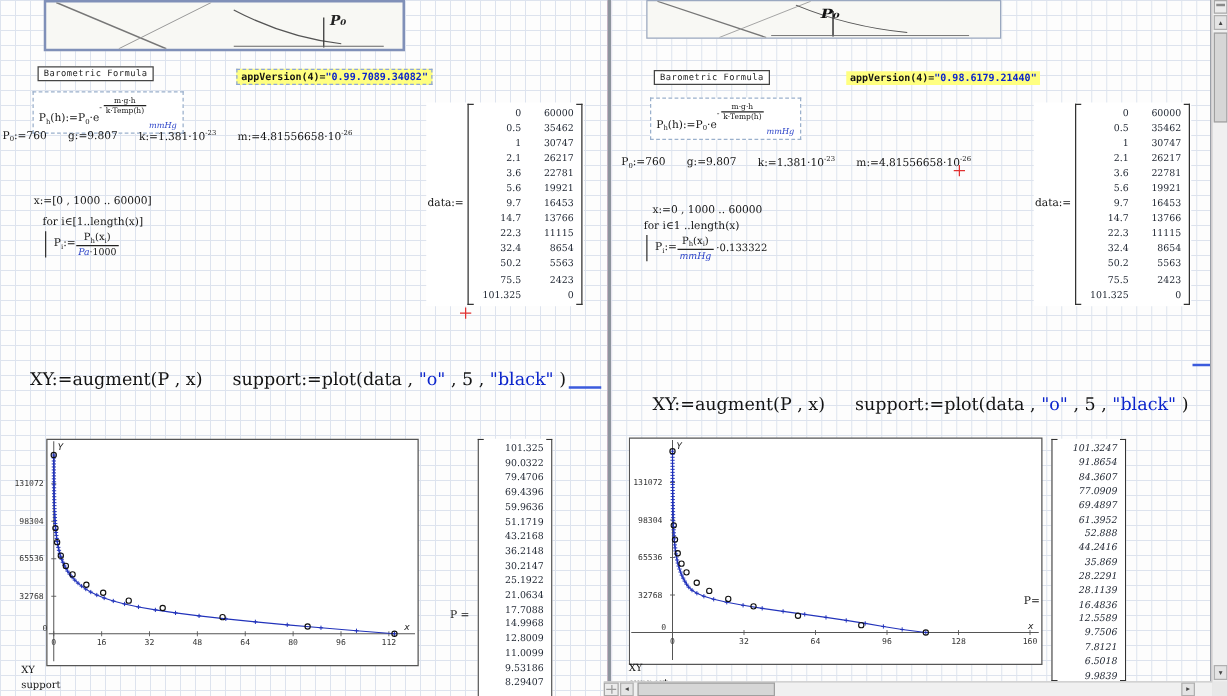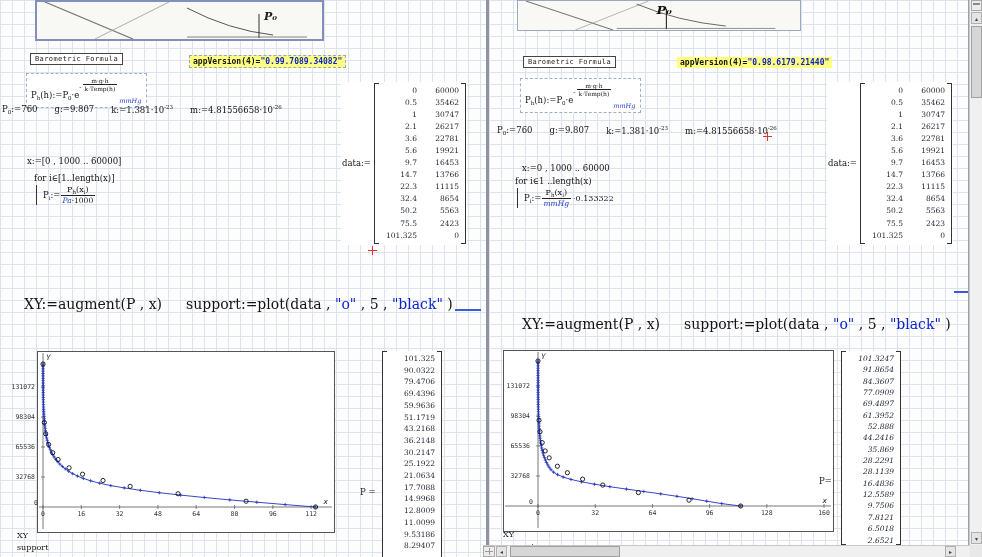--- a/index.html
+++ b/index.html
@@ -744,21 +744,21 @@
             <div class="pv">52.888</div>
             <div class="pv">44.2416</div>
             <div class="pv">35.869</div>
             <div class="pv">28.2291</div>
             <div class="pv">28.1139</div>
             <div class="pv">16.4836</div>
             <div class="pv">12.5589</div>
             <div class="pv">9.7506</div>
             <div class="pv">7.8121</div>
             <div class="pv">6.5018</div>
-            <div class="pv">2.6521</div>
+            <div class="pv">9.9839</div>
           </div>
       </div>
     </div>
 
     <div class="region bottom-labels">
       <div>XY</div>
       <div>support</div>
     </div>
   </section>
 

